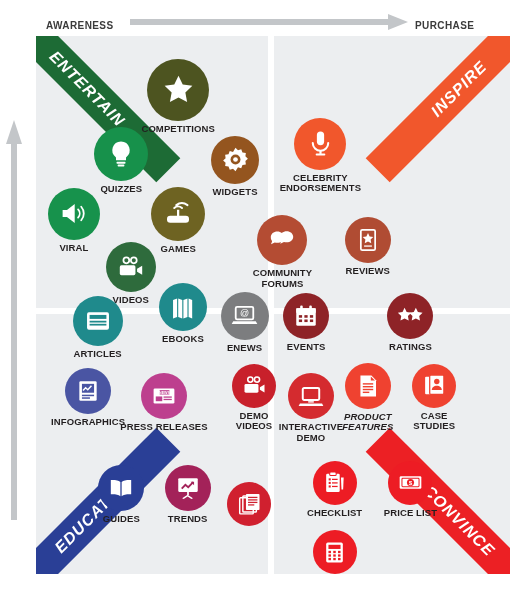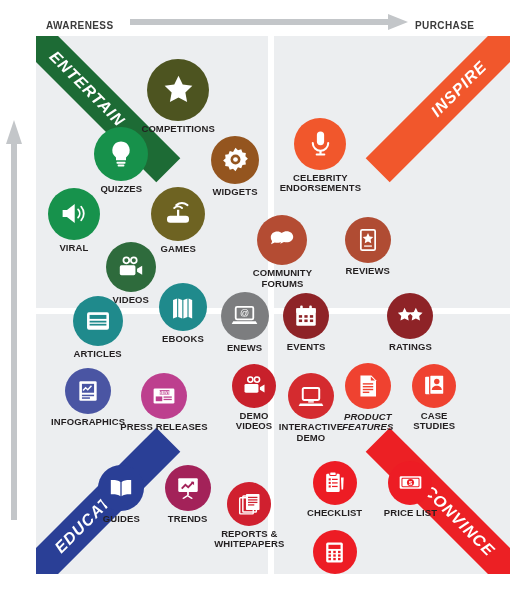--- a/index.html
+++ b/index.html
@@ -381,22 +381,20 @@
               <rect x="5.6" y="3.8" width="13" height="15.4" rx=".8" fill="none" stroke="#fff" stroke-width="1.4"></rect>
               <rect x="8.6" y="2" width="13" height="15.4" rx=".8" fill="#fff"></rect>
               <g fill="#d0202f">
                 <rect x="10.6" y="4.6" width="9" height="1.2"></rect>
                 <rect x="10.6" y="7" width="9" height="1.2"></rect>
                 <rect x="10.6" y="9.4" width="9" height="1.2"></rect>
                 <rect x="10.6" y="11.8" width="6" height="1.2"></rect>
               </g>
             </svg>
           </div>
-          <div class="node-label">REPORTS &amp;
-WHITEPAPERS</div>
         </div>
         <div class="node" style="left: 298.62px; top: 424.54px;">
           <div class="bubble" style="width: 44px; height: 44px; background: rgb(237, 28, 36);">
             <svg width="25" height="25" viewBox="0 0 24 24">
               <rect x="4" y="3.6" width="13" height="17.4" rx="1.2" fill="#fff"></rect>
               <rect x="7.4" y="1.8" width="6.2" height="3.4" rx="1" fill="#fff" stroke="#ed1c24" stroke-width="1"></rect>
               <g fill="#ed1c24">
                 <rect x="6.4" y="8" width="2" height="2"></rect>
                 <rect x="9.6" y="8.4" width="5.4" height="1.2"></rect>
                 <rect x="6.4" y="11.4" width="2" height="2"></rect>

